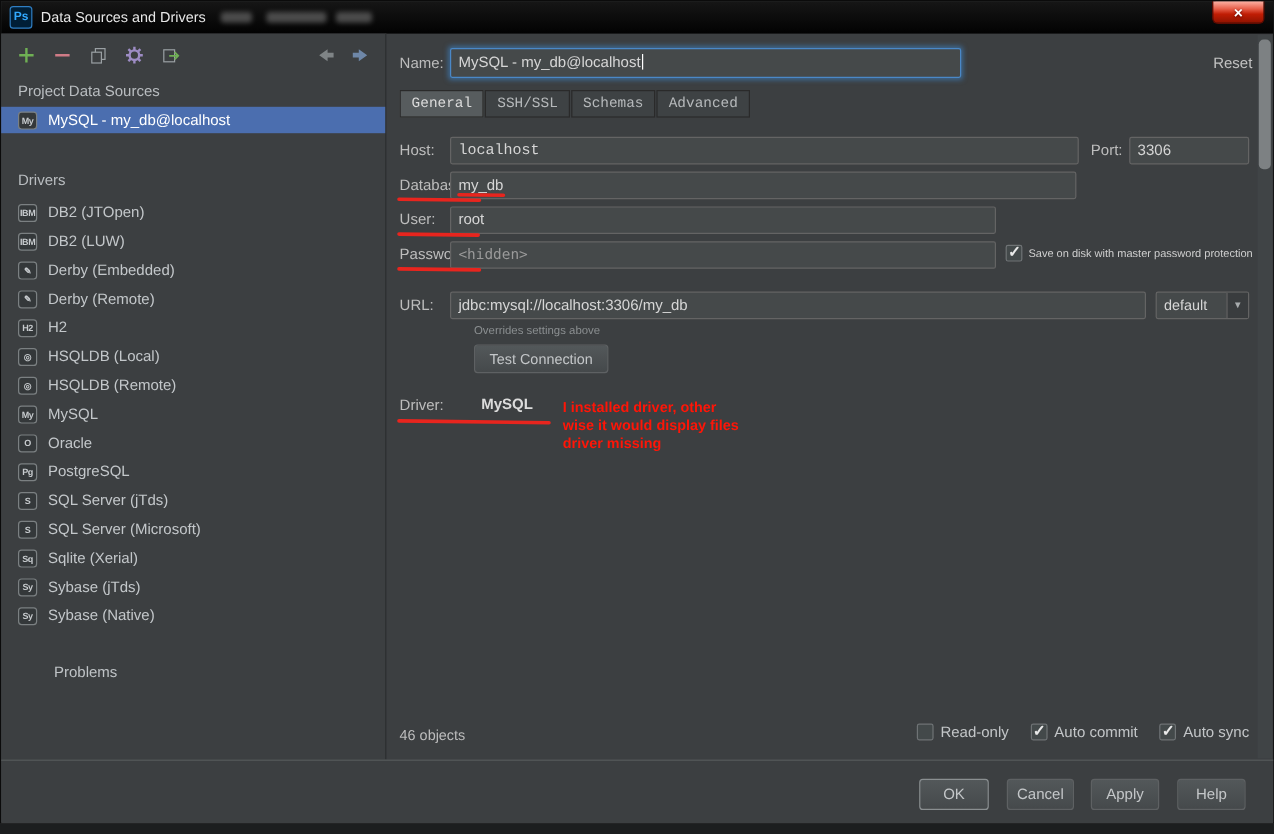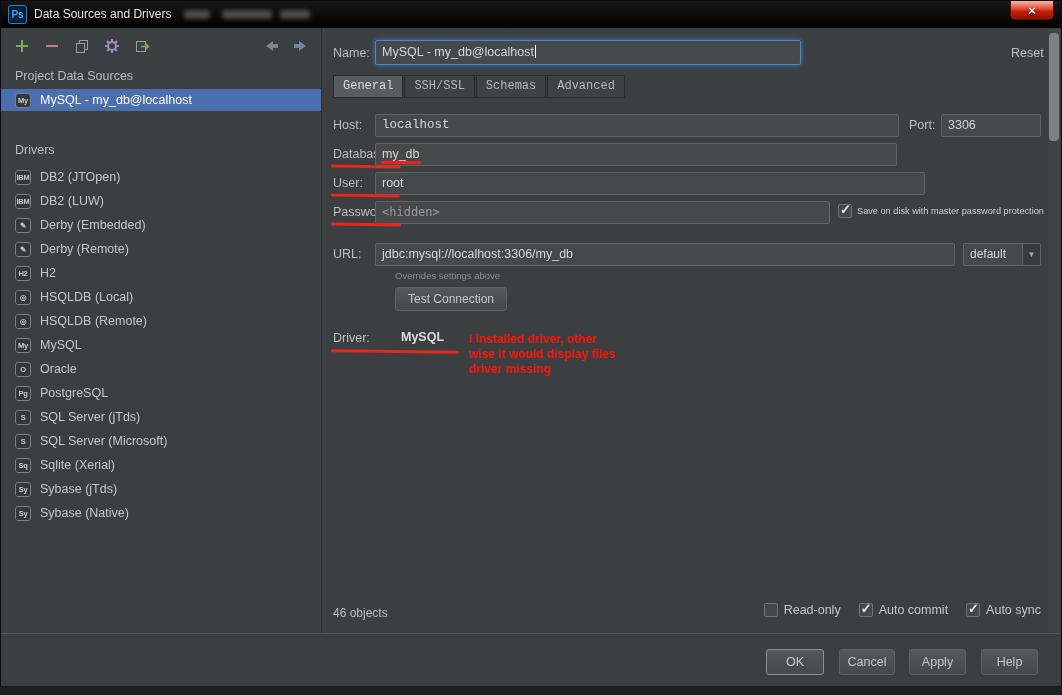--- a/index.html
+++ b/index.html
@@ -38,21 +38,21 @@
   .name-input { left:52px; top:12px; width:426px; height:25px; line-height:23px; }
   .reset-link { position:absolute; left:688px; top:18px; color:#c2c2c2; font-size:12.5px; }
 
   .tabs { position:absolute; left:10px; top:47px; display:flex; gap:1px;font-family:Liberation Mono, monospace; }
   .tab { height:23px; line-height:21px; padding:0 9px; font-size:12px; background:#3e4244; border:1px solid #2a2a2a; color:#b6b9bb; }
   .tab.selected { background:#575c5e; color:#dcdcdc; }
 
   .host-label { left:10px; top:90px; }   .host-input { left:52px; top:86px; width:524px;font-family:Liberation Mono, monospace; }
   .port-label { left:586px; top:90px; }  .port-input { left:618px; top:86px; width:100px; }
   .db-label   { left:10px; top:119px; }  .db-input   { left:52px; top:115px; width:522px; }
-  .user-label { left:10px; top:148px; }  .user-input { left:52px; top:144px; width:550px; }
+  .user-label { left:10px; top:148px; }  .user-input { left:52px; top:144px; width:455px; }
   .pass-label { left:10px; top:177px; }  .pass-input { left:52px; top:173px; width:455px; font-family:"DejaVu Sans Mono", monospace; color:#9a9a9a; font-size:12px; }
   .url-label  { left:10px; top:219px; }  .url-input  { left:52px; top:215px; width:580px; }
 
   .save-pass { position:absolute; left:515px; top:176px; display:flex; align-items:flex-start; gap:5px; width:210px; }
   .save-pass .cbl { color:#cfcfcf; font-size:9.2px; line-height:15px; white-space:nowrap; }
 
   .combo { position:absolute; left:640px; top:215px; width:78px; height:23px; background:#45494a; border:1px solid #646464; border-radius:2px; color:#d6d6d6; font-size:12px; line-height:21px; padding-left:6px; }
   .combo-arrow { position:absolute; right:0; top:0; width:18px; height:21px; background:#393c3e; border-left:1px solid #646464; color:#a7abad; font-size:8px; display:flex; align-items:center; justify-content:center; }
 
   .url-hint { position:absolute; left:72px; top:242px; color:#8b8f91; font-size:9.5px; }
@@ -219,20 +219,21 @@
       <div class="tree-row">
         <span class="drv-ico">Sy</span>
         <span>Sybase (jTds)</span>
       </div>
       <div class="tree-row">
         <span class="drv-ico">Sy</span>
         <span>Sybase (Native)</span>
       </div>
     </div>
 
+    <div class="problems">Problems</div>
   </div>
 
   <div class="right-panel">
 
     <div class="lbl row-name-label">Name:</div>
     <div class="field focus name-input">
       <span>MySQL - my_db@localhost</span><span class="caret"></span>
     </div>
     <div class="reset-link">Reset</div>
 

